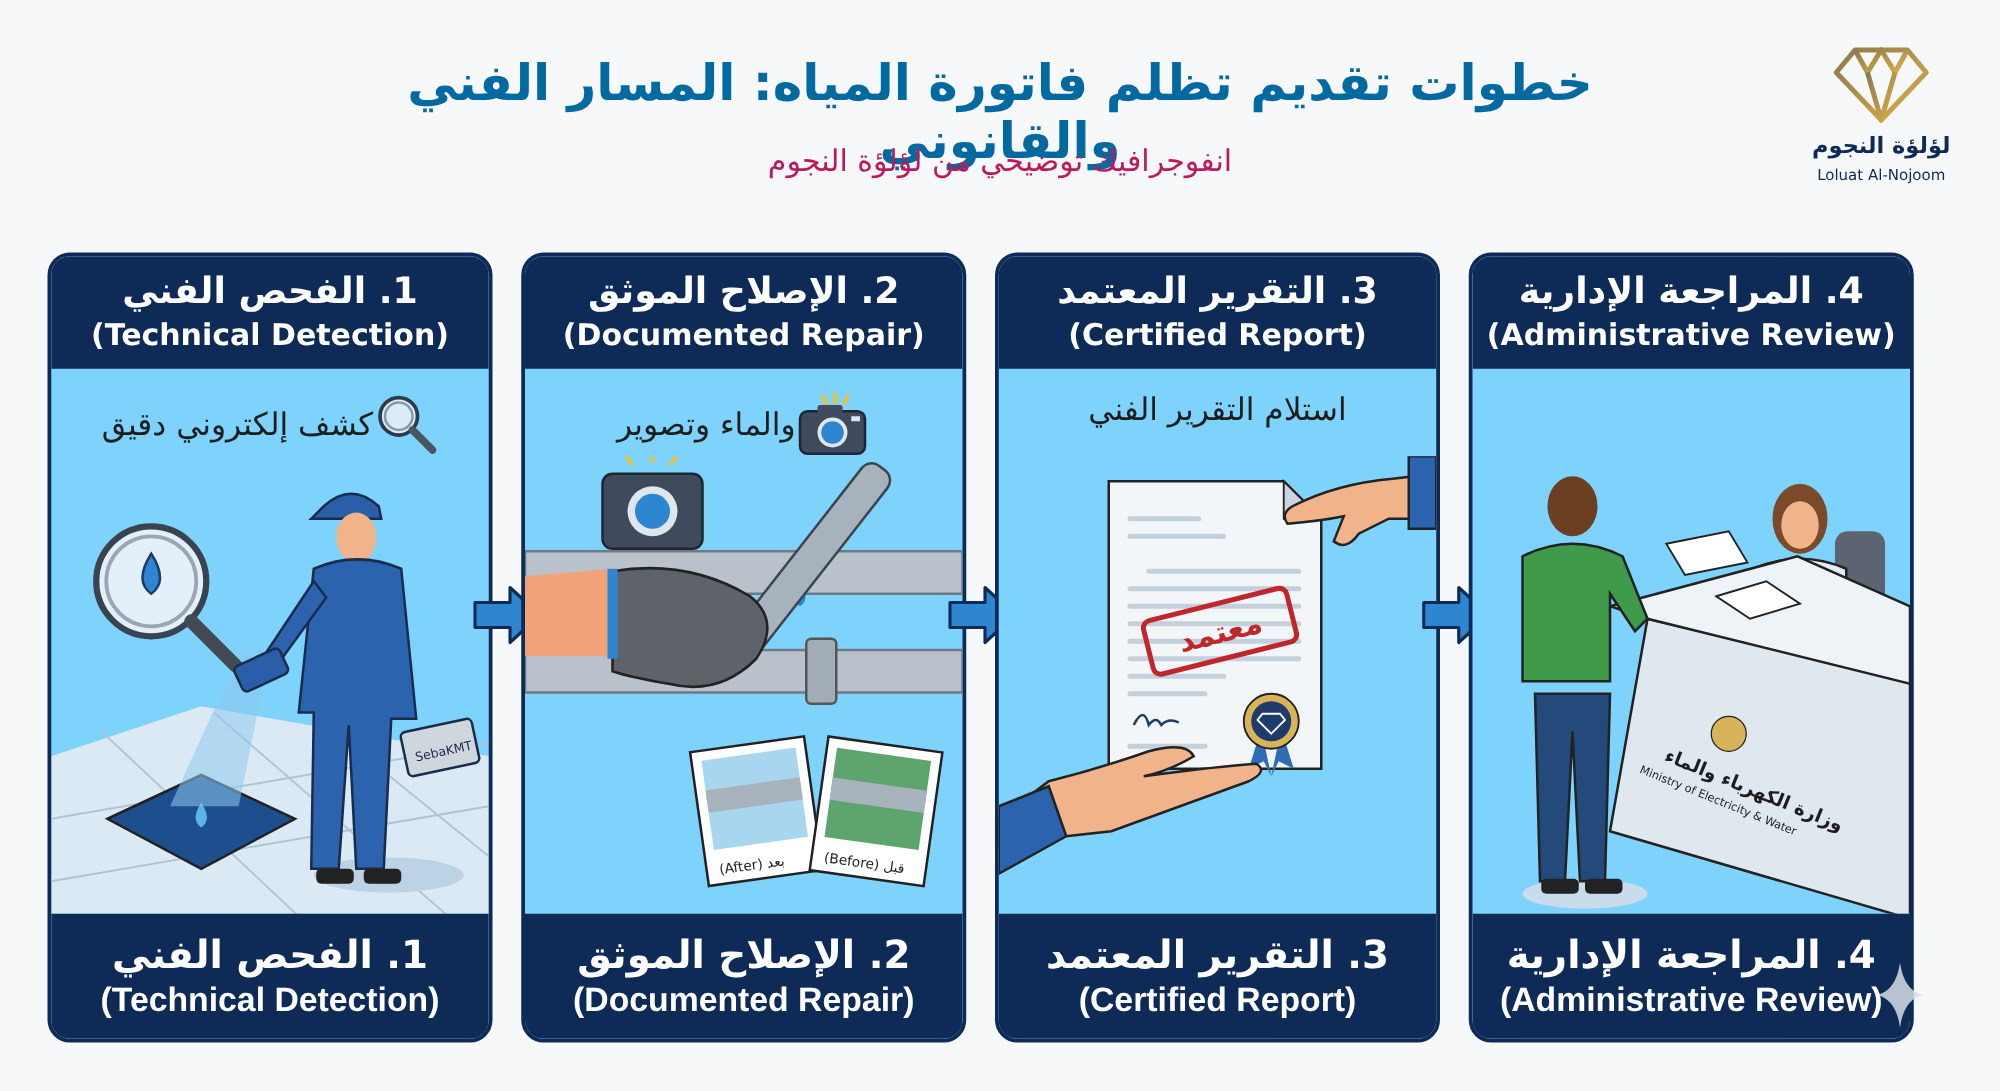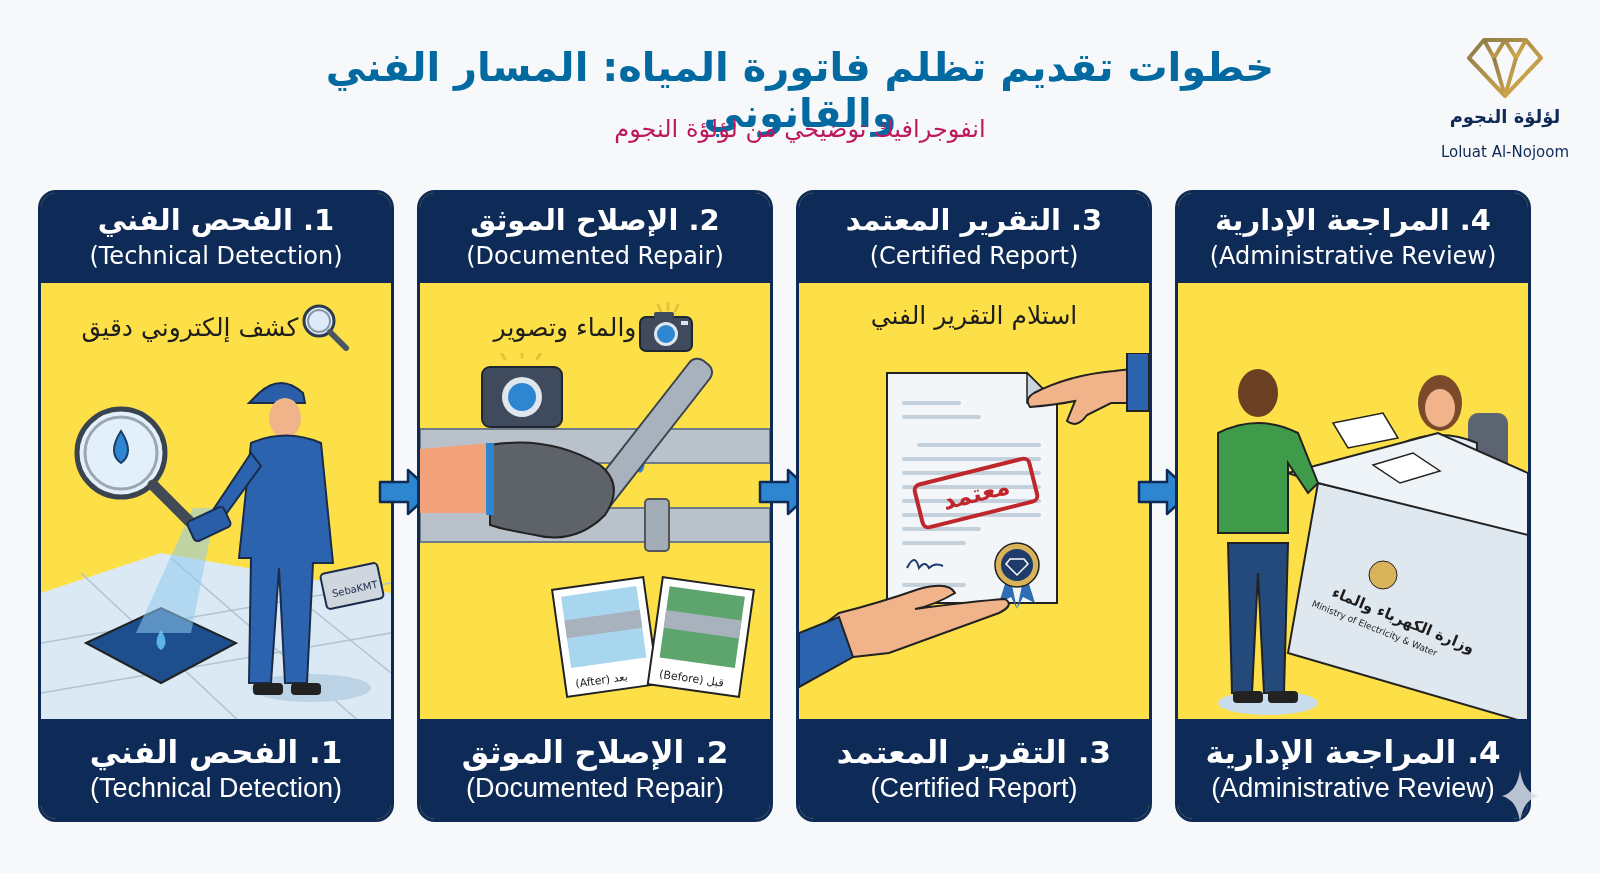--- a/index.html
+++ b/index.html
@@ -20,35 +20,35 @@
     position: absolute; left: 240px; top: 115px; width: 1120px;
     text-align: center; direction: rtl;
     font-size: 24px; color: #be185d;
   }
   .logo {
     position: absolute; left: 1430px; top: 36px; width: 150px; height: 120px;
     text-align: center;
   }
   .logo svg { display: block; margin: 0 auto; }
   .logo-ar { font-size: 18px; font-weight: bold; color: #0e2a56; direction: rtl; margin-top: 6px; }
-  .logo-en { font-size: 15px; color: #0e2a56; margin-top: 16px; }
+  .logo-en { font-size: 12px; color: #0e2a56; margin-top: 6px; }
 
   .card {
-    position: absolute; top: 190px; width: 356px; height: 632px;
+    position: absolute; top: 202px; width: 356px; height: 632px;
     border: 3px solid #0e2a56; border-radius: 18px; overflow: hidden;
-    background: #fde047;
+    background: #7dd3fc;
   }
   .card-head, .card-foot {
     position: absolute; left: 0; right: 0; background: #0e2a56; color: #fff;
     text-align: center;
   }
   .card-head { top: 0; height: 90px; padding-top: 8px; }
   .card-foot { bottom: 0; height: 100px; padding-top: 14px; }
   .step-ar { font-size: 29px; font-weight: bold; direction: rtl; line-height: 38px; }
-  .step-en { font-size: 24px; line-height: 34px; }
+  .step-en { font-size: 24px; line-height: 34px; font-weight: bold; }
   .card-foot .step-en { font-family: "Liberation Sans", sans-serif; font-size: 27px; }
   .card-foot .step-ar { font-size: 31px; }
 
   .card-body { position: absolute; top: 90px; left: 0; right: 0; bottom: 100px; overflow: hidden; }
   .action {
     position: absolute; top: 18px; left: 0; right: 0;
     display: flex; justify-content: center; align-items: center; 
     direction: rtl; font-size: 25px; color: #1d1d1d;
   }
   .action svg { flex: none; }

